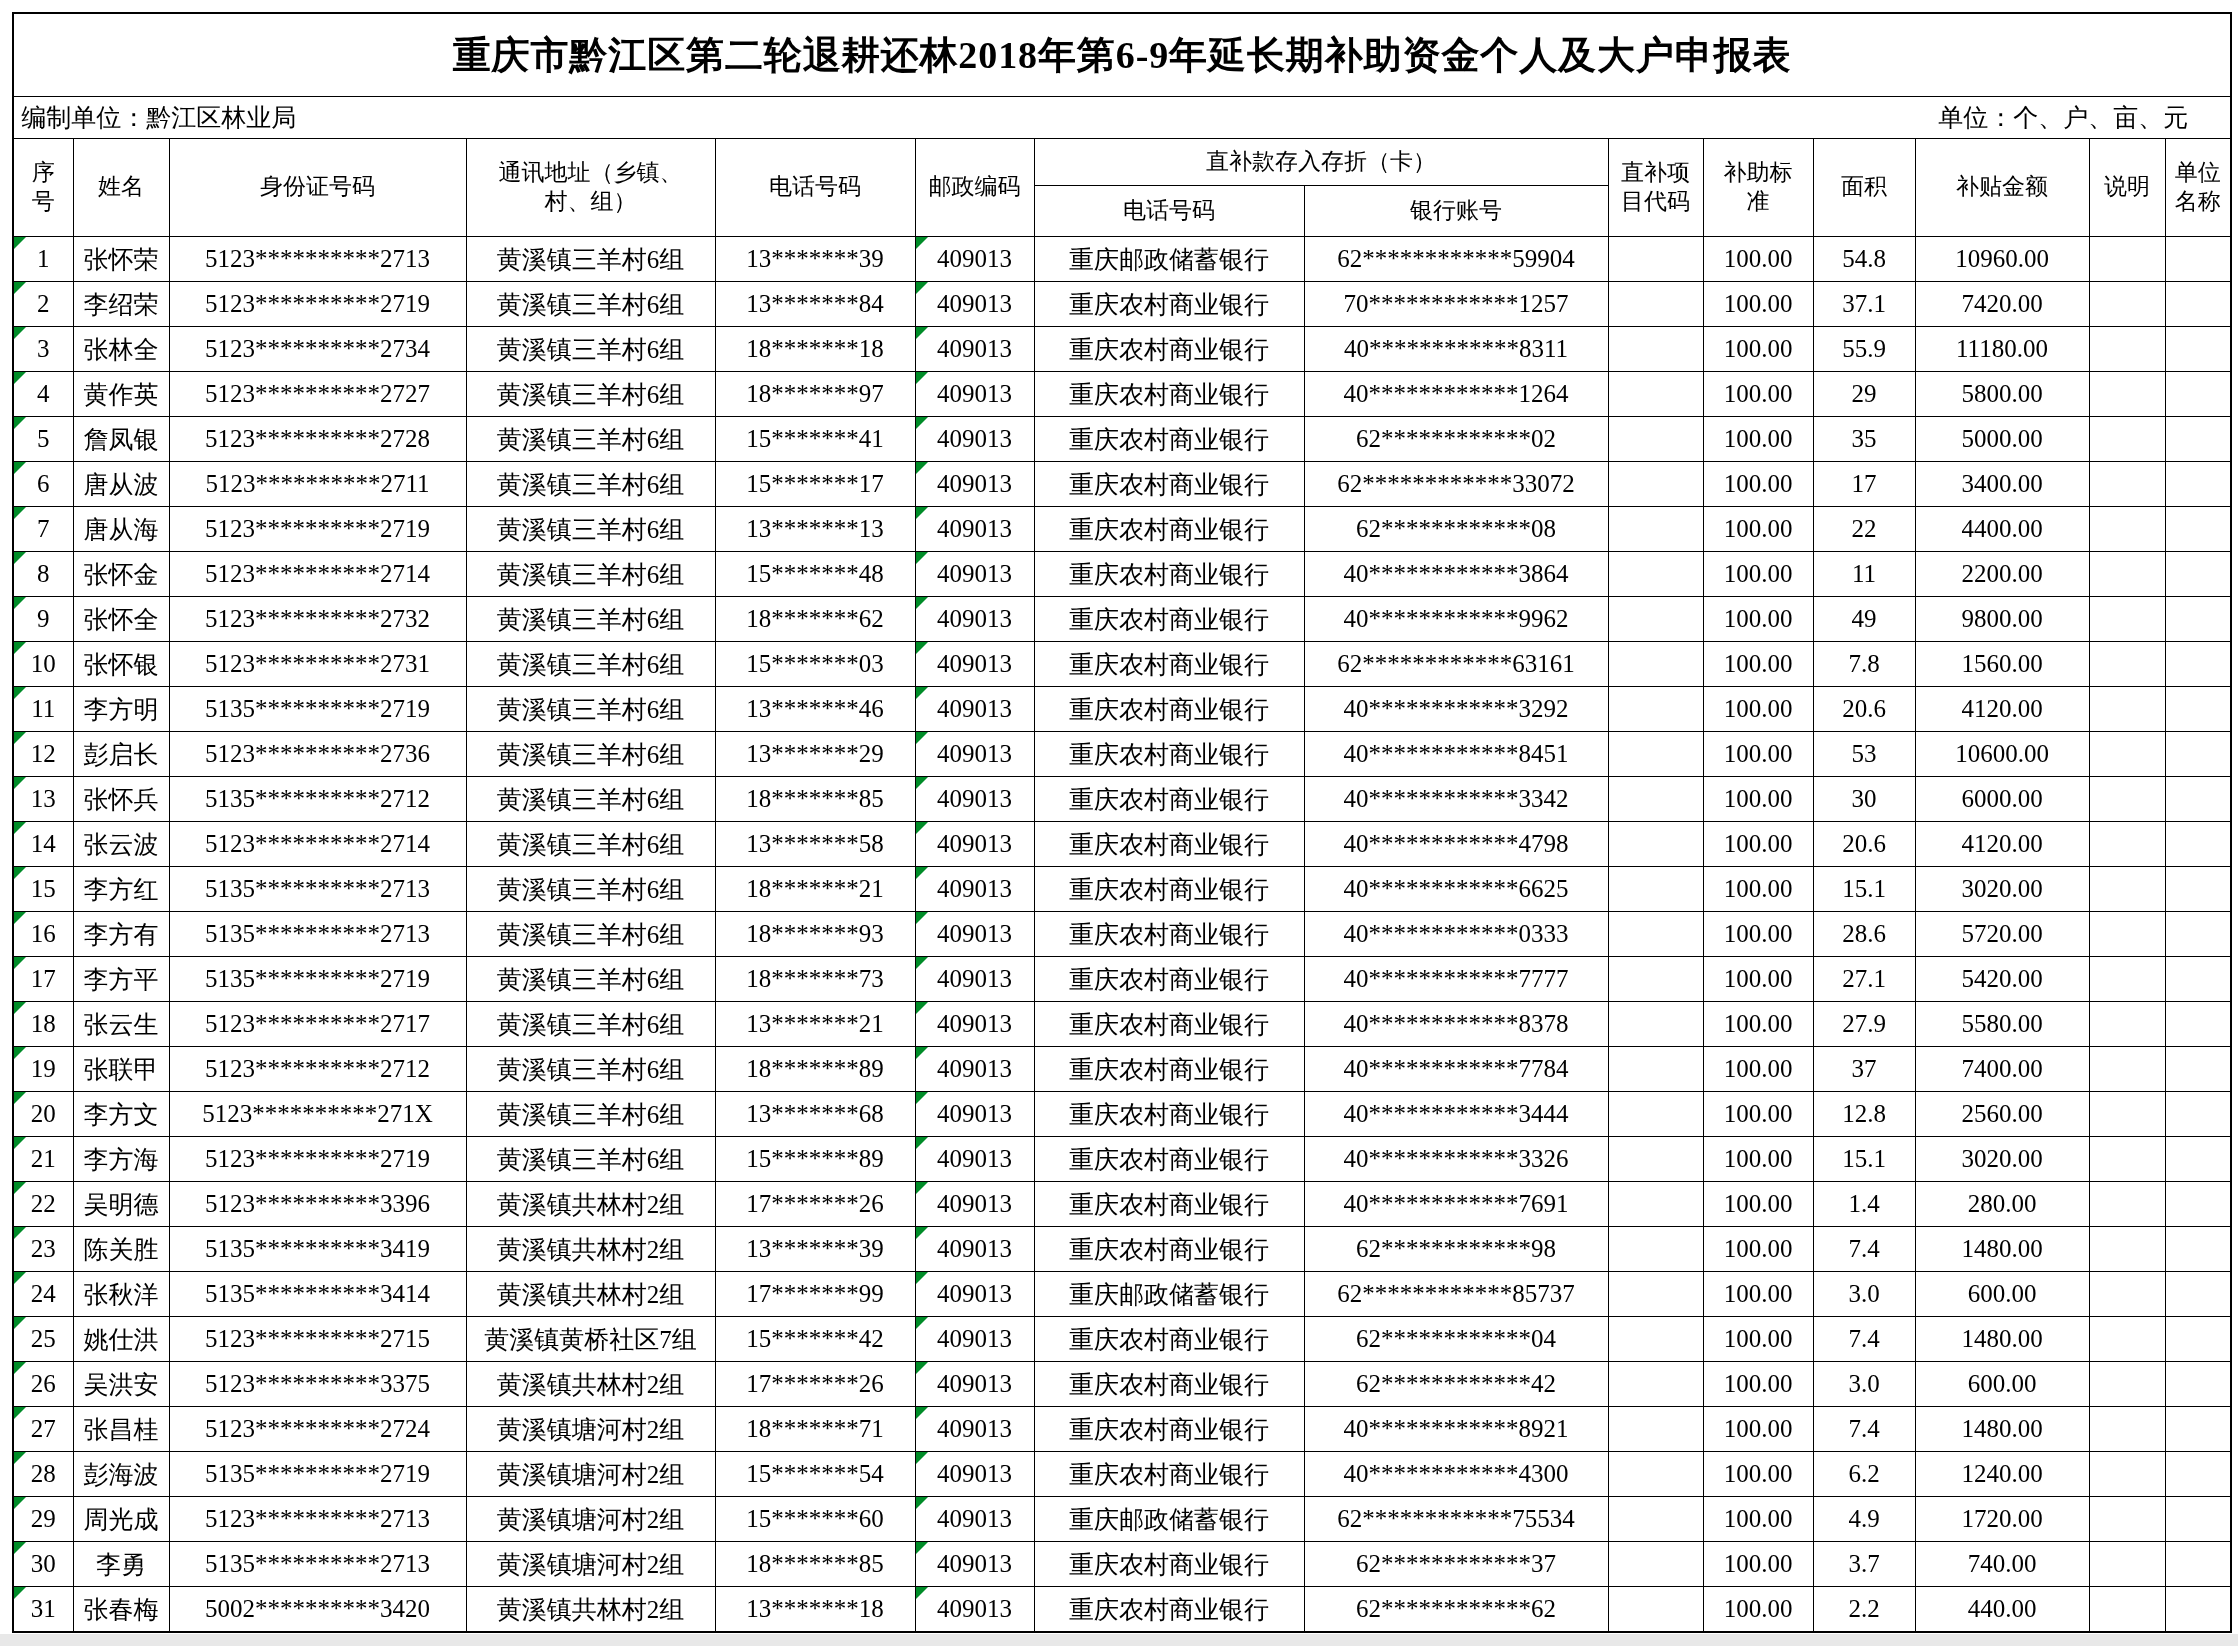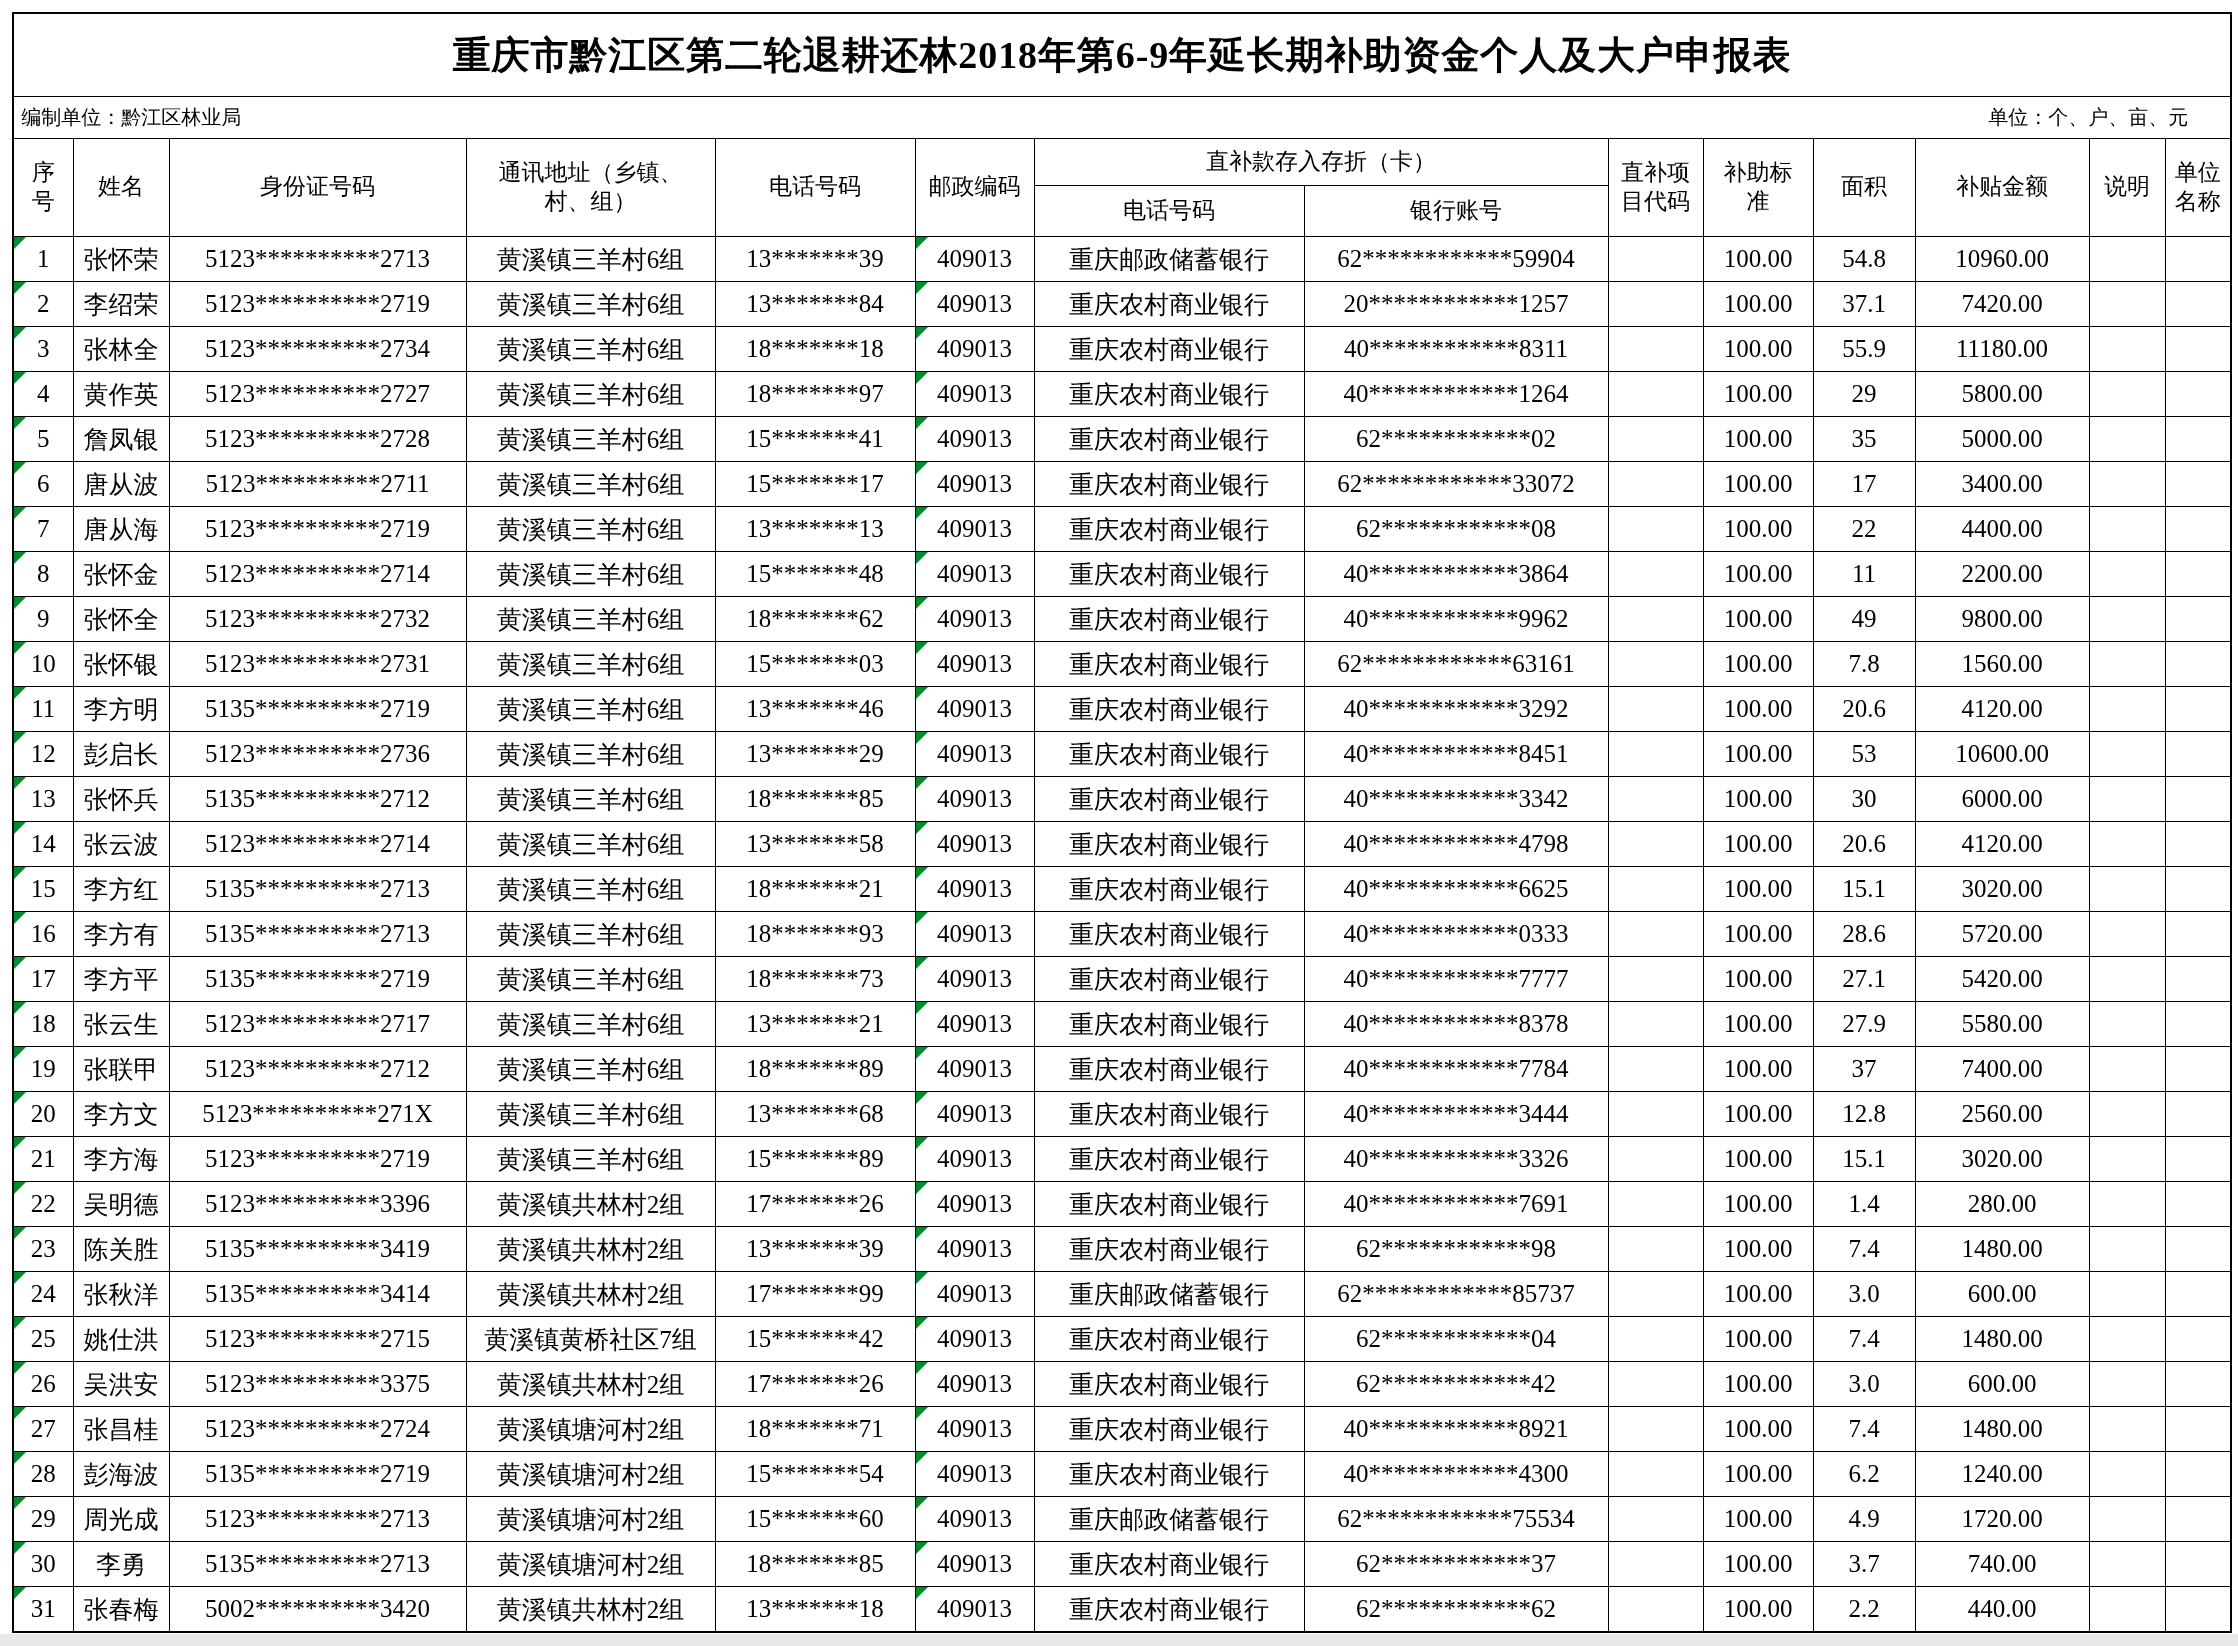--- a/index.html
+++ b/index.html
@@ -5,21 +5,21 @@
   html,body{margin:0;padding:0;background:#e8e8e8;}
   .screen{position:relative;width:2239px;height:1634px;background:#ffffff;
           font-family:"Liberation Serif","DejaVu Serif",serif;color:#000;overflow:hidden;}
   table.report{position:absolute;left:12px;top:12px;width:2219px;border-collapse:collapse;
                table-layout:fixed;border:2.7px solid #000;background:#fff;}
   td,th{border:1.8px solid #000;padding:0;vertical-align:middle;text-align:center;
         overflow:hidden;font-weight:normal;}
   .title-row td{height:82px;font-size:38px;font-weight:bold;letter-spacing:0.9px;}
   .info-row td{height:41px;}
   .info-wrap{display:flex;justify-content:space-between;align-items:center;
-             font-size:20px;padding-left:7.3px;padding-right:42px;}
+             font-size:25px;padding-left:7.3px;padding-right:42px;}
   th{font-size:23px;line-height:1.25;white-space:pre-line;}
   .hdr-top th{height:46px;}
   .hdr-bottom th{height:50px;}
   .data-row td{height:44px;font-size:25px;white-space:nowrap;}
   .flag{position:relative;}
   .flag::before{content:"";position:absolute;top:0;left:0;width:0;height:0;
                 border-top:12px solid var(--flag-green,#008c28);
                 border-right:12px solid transparent;}
 </style>
 </head>
@@ -97,21 +97,21 @@
     <td></td>
   </tr>
         <tr class="data-row">
     <td class="flag">2</td>
     <td>李绍荣</td>
     <td>5123**********2719</td>
     <td>黄溪镇三羊村6组</td>
     <td>13*******84</td>
     <td class="flag">409013</td>
     <td>重庆农村商业银行</td>
-    <td>20************1257</td>
+    <td>70************1257</td>
     <td></td>
     <td>100.00</td>
     <td>37.1</td>
     <td>7420.00</td>
     <td></td>
     <td></td>
   </tr>
         <tr class="data-row">
     <td class="flag">3</td>
     <td>张林全</td>

